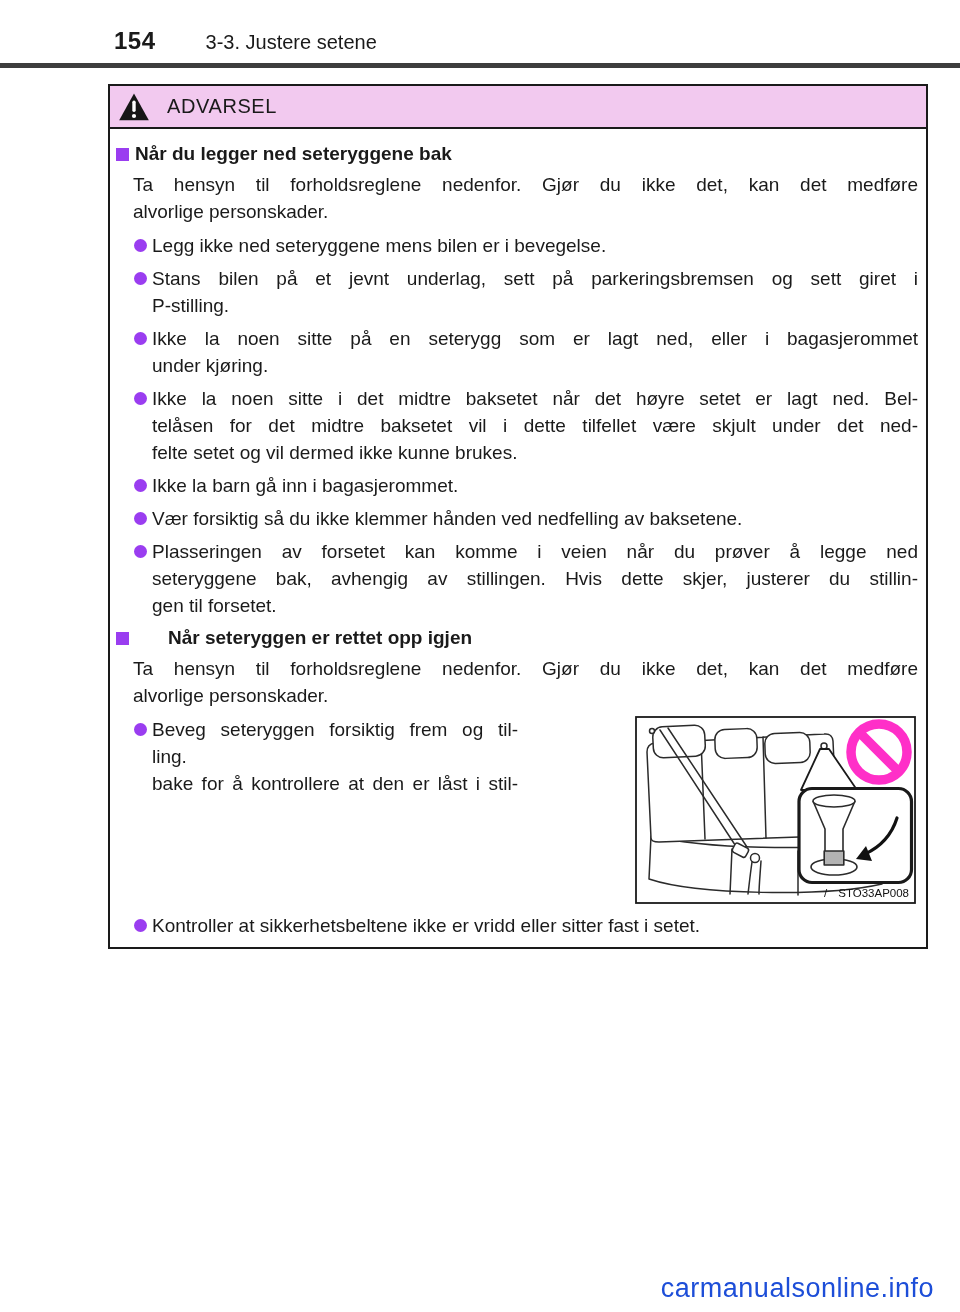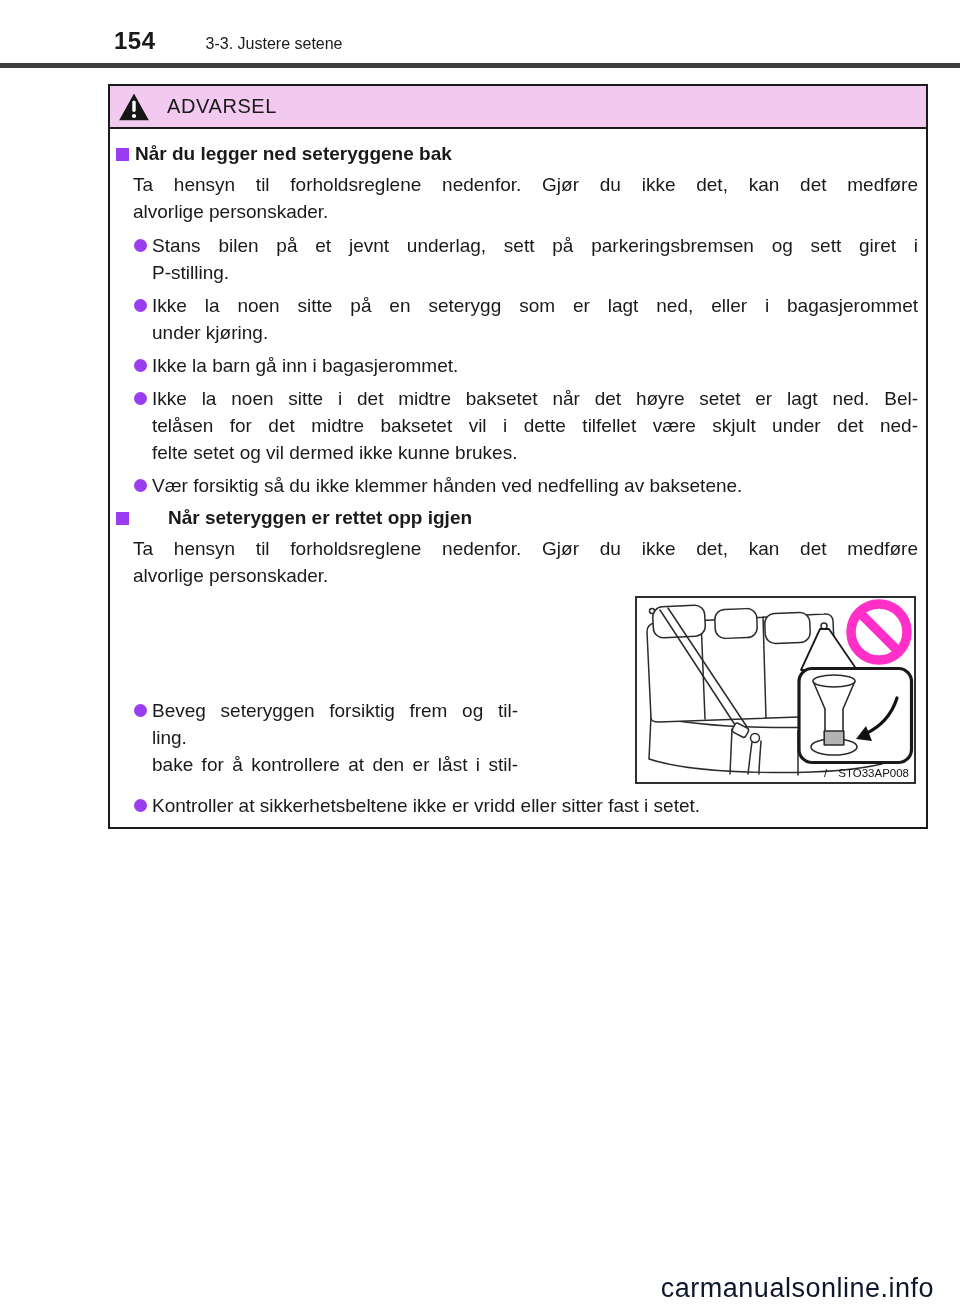--- a/index.html
+++ b/index.html
@@ -3,21 +3,21 @@
 <meta charset="utf-8">
 <style>
   html,body{margin:0;padding:0;}
   body{
     width:960px;height:1312px;position:relative;background:#ffffff;
     font-family:"Liberation Sans",sans-serif;color:#1a1a1a;overflow:hidden;
   }
   
   .page-header{padding:27px 0 0 78px;display:flex;align-items:baseline;}
   .page-number{font-size:24px;font-weight:bold;letter-spacing:.5px;margin-left:36px;}
-  .section-title{font-size:16px;margin-left:50px;}
+  .section-title{font-size:20px;margin-left:50px;}
   .header-rule{height:5px;background:#3d3d3d;margin-top:8px;width:960px;}
 
   
   .warning-box{margin:16px 0 0 108px;width:820px;border:2px solid #1a1a1a;box-sizing:border-box;background:#fff;}
   .warning-head{background:#f2c9ef;border-bottom:2px solid #1a1a1a;height:41px;display:flex;align-items:center;padding-left:8px;}
   .warning-title{font-size:20px;letter-spacing:.6px;margin-left:17px;}
   .tri-icon{flex:none;display:block;}
 
   .warning-content{padding:12px 8px 2px 6px;font-size:19px;line-height:27px;}
 
@@ -26,29 +26,29 @@
   .w-heading.second{margin-top:2px;gap:33px;}
 
   .intro{margin:0 0 7px 17px;}
 
   .bullet{position:relative;margin:0 0 6px 18px;padding-left:18px;}
   .bullet .dot{position:absolute;left:0;top:7px;width:13px;height:13px;border-radius:50%;background:#9a3df0;}
 
   .jline{display:block;text-align:justify;text-align-last:justify;}
   .jline.last{text-align-last:left;}
 
-  .fig-row{display:flex;justify-content:space-between;align-items:flex-end;margin-bottom:8px;}
+  .fig-row{display:flex;justify-content:space-between;align-items:flex-start;margin-bottom:8px;}
   .fig-left{width:402px;flex:none;}
   .figure{width:281px;flex:none;margin-right:2px;}
   .figure svg{display:block;}
   .figure text{font-family:"Liberation Sans",sans-serif;font-size:11.5px;fill:#111;}
 
   .final-bullet{margin-top:0;}
 
-  .watermark{position:absolute;right:26px;bottom:8px;font-size:27px;color:#0f172a;letter-spacing:.5px;}
+  .watermark{position:absolute;right:26px;bottom:8px;font-size:27px;color:#1d4ed8;letter-spacing:.5px;}
 </style>
 </head>
 <body>
 
 <div class="page-header">
   <span class="page-number">154</span>
   <span class="section-title">3-3. Justere setene</span>
 </div>
 <div class="header-rule"></div>
 
@@ -70,49 +70,63 @@
       <span>Når du legger ned seteryggene bak</span>
     </div>
     <div class="intro">
         <span class="jline">Ta hensyn til forholdsreglene nedenfor. Gjør du ikke det, kan det medføre</span>
         <span class="jline last">alvorlige personskader.</span>
       </div>
 
     <div class="bullet">
       <span class="dot"></span>
       <div>
+          <span class="jline last">Legg ikke ned seteryggene mens bilen er i bevegelse.</span>
+        </div>
+    </div>
+    <div class="bullet">
+      <span class="dot"></span>
+      <div>
           <span class="jline">Stans bilen på et jevnt underlag, sett på parkeringsbremsen og sett giret i</span>
           <span class="jline last">P-stilling.</span>
         </div>
     </div>
     <div class="bullet">
       <span class="dot"></span>
       <div>
           <span class="jline">Ikke la noen sitte på en seterygg som er lagt ned, eller i bagasjerommet</span>
           <span class="jline last">under kjøring.</span>
-        </div>
-    </div>
-    <div class="bullet">
-      <span class="dot"></span>
-      <div>
-          <span class="jline last">Ikke la barn gå inn i bagasjerommet.</span>
         </div>
     </div>
     <div class="bullet">
       <span class="dot"></span>
       <div>
           <span class="jline">Ikke la noen sitte i det midtre baksetet når det høyre setet er lagt ned. Bel-</span>
           <span class="jline">telåsen for det midtre baksetet vil i dette tilfellet være skjult under det ned-</span>
           <span class="jline last">felte setet og vil dermed ikke kunne brukes.</span>
         </div>
     </div>
     <div class="bullet">
       <span class="dot"></span>
       <div>
+          <span class="jline last">Ikke la barn gå inn i bagasjerommet.</span>
+        </div>
+    </div>
+    <div class="bullet">
+      <span class="dot"></span>
+      <div>
           <span class="jline last">Vær forsiktig så du ikke klemmer hånden ved nedfelling av baksetene.</span>
+        </div>
+    </div>
+    <div class="bullet">
+      <span class="dot"></span>
+      <div>
+          <span class="jline">Plasseringen av forsetet kan komme i veien når du prøver å legge ned</span>
+          <span class="jline">seteryggene bak, avhengig av stillingen. Hvis dette skjer, justerer du stillin-</span>
+          <span class="jline last">gen til forsetet.</span>
         </div>
     </div>
 
     <div class="w-heading second">
       <span class="sq"></span>
       <span>Når seteryggen er rettet opp igjen</span>
     </div>
     <div class="intro">
         <span class="jline">Ta hensyn til forholdsreglene nedenfor. Gjør du ikke det, kan det medføre</span>
         <span class="jline last">alvorlige personskader.</span>

